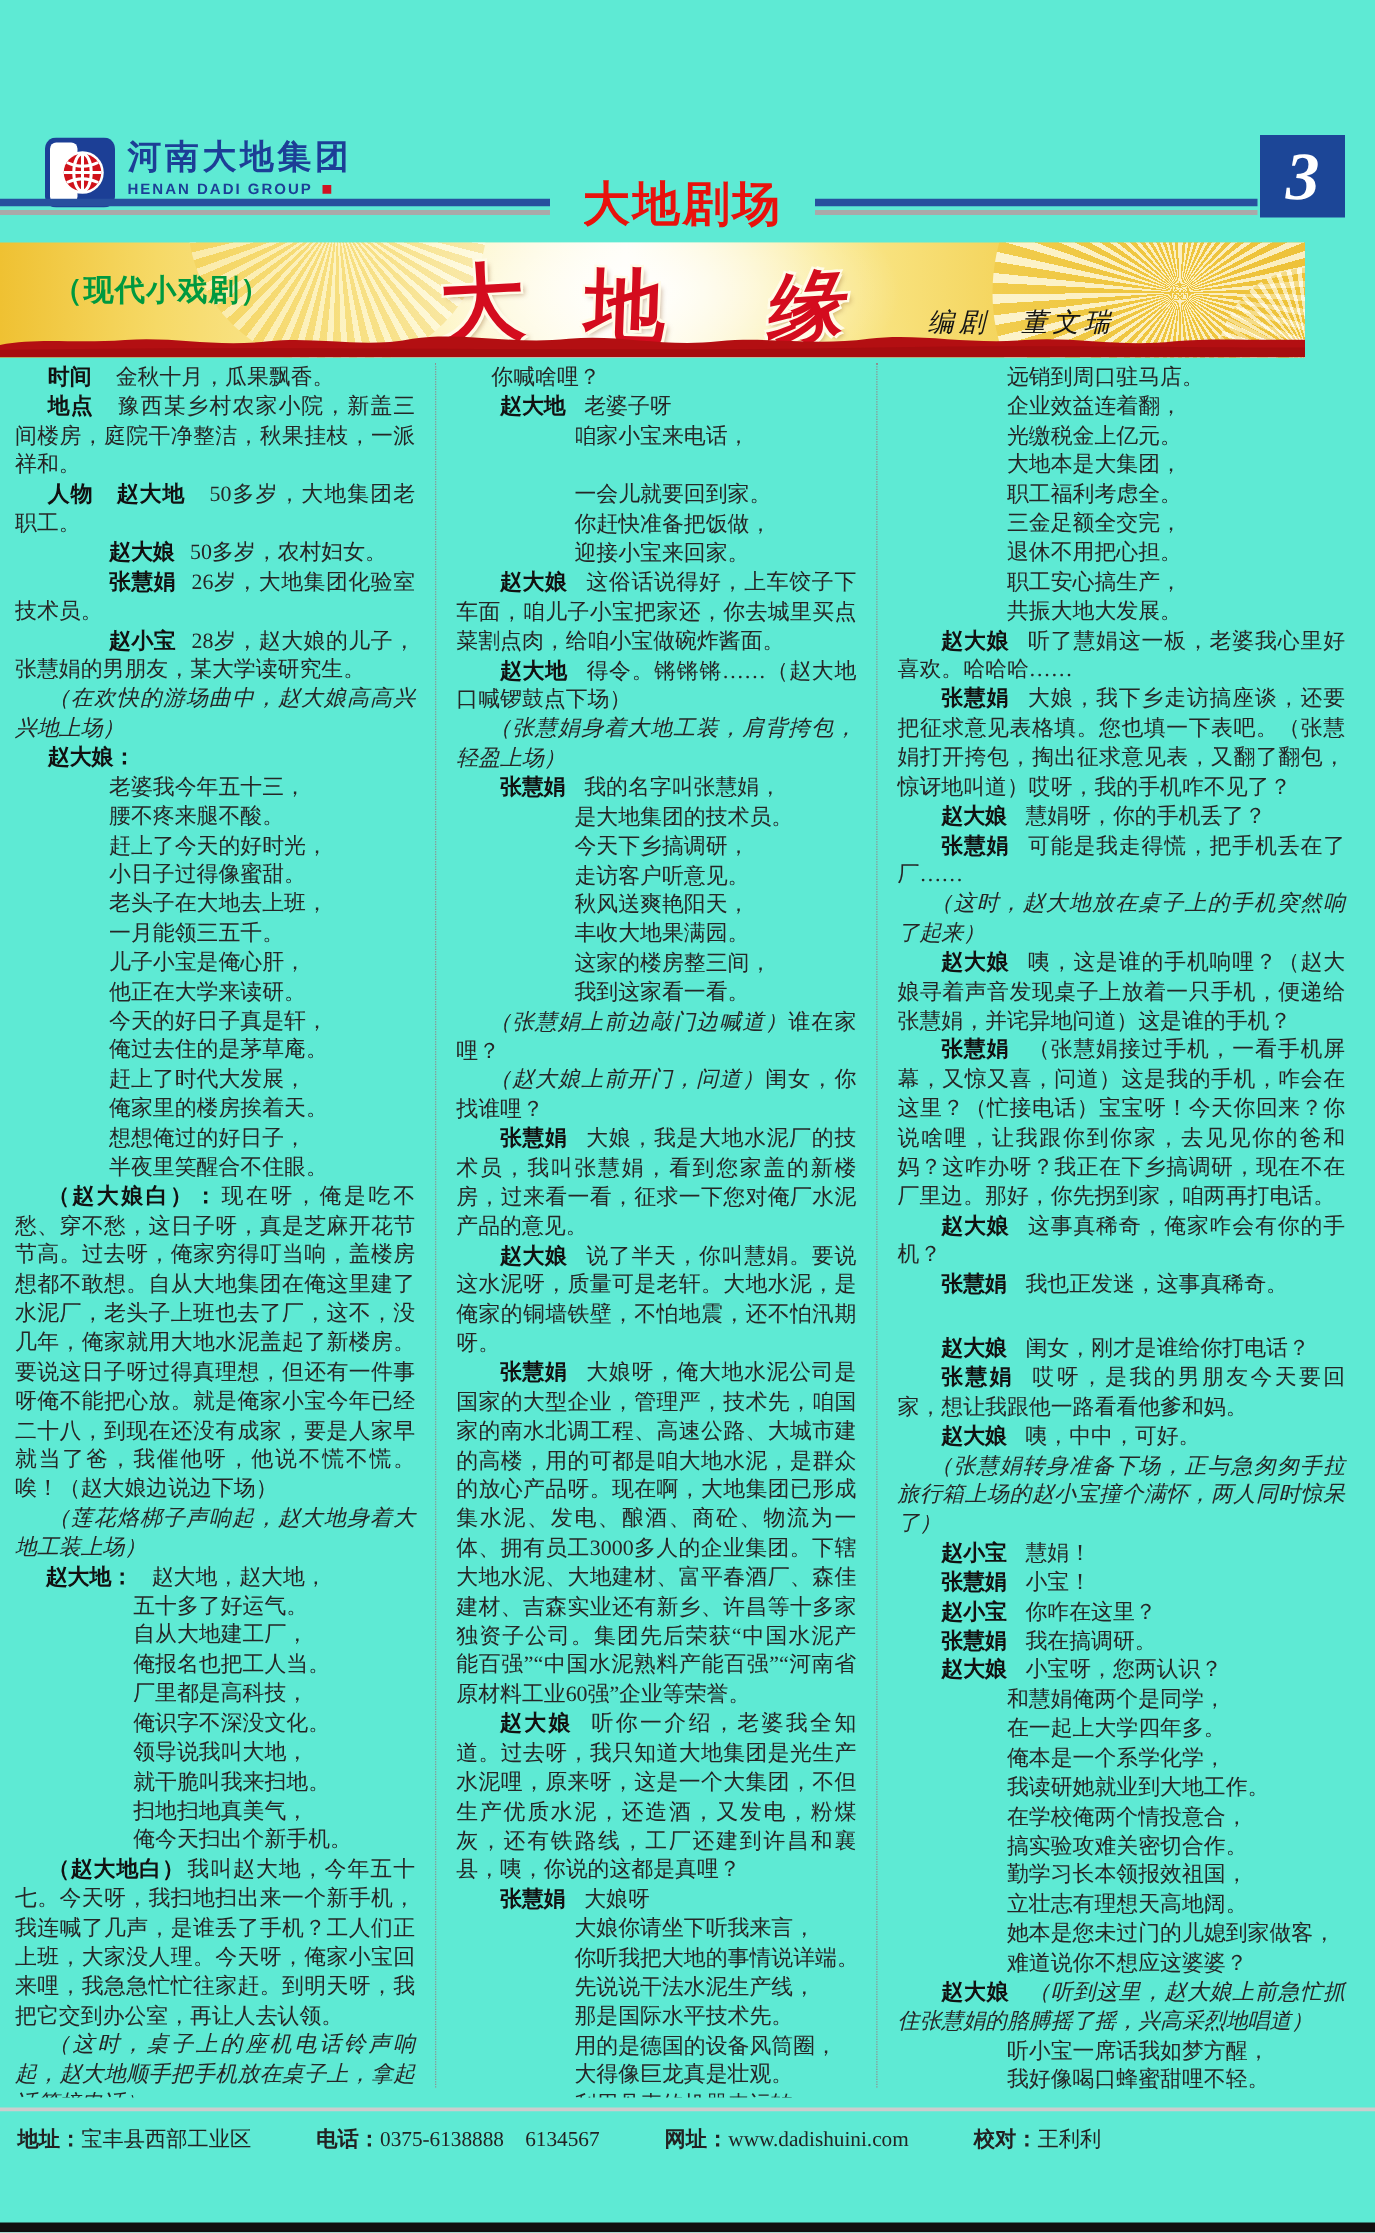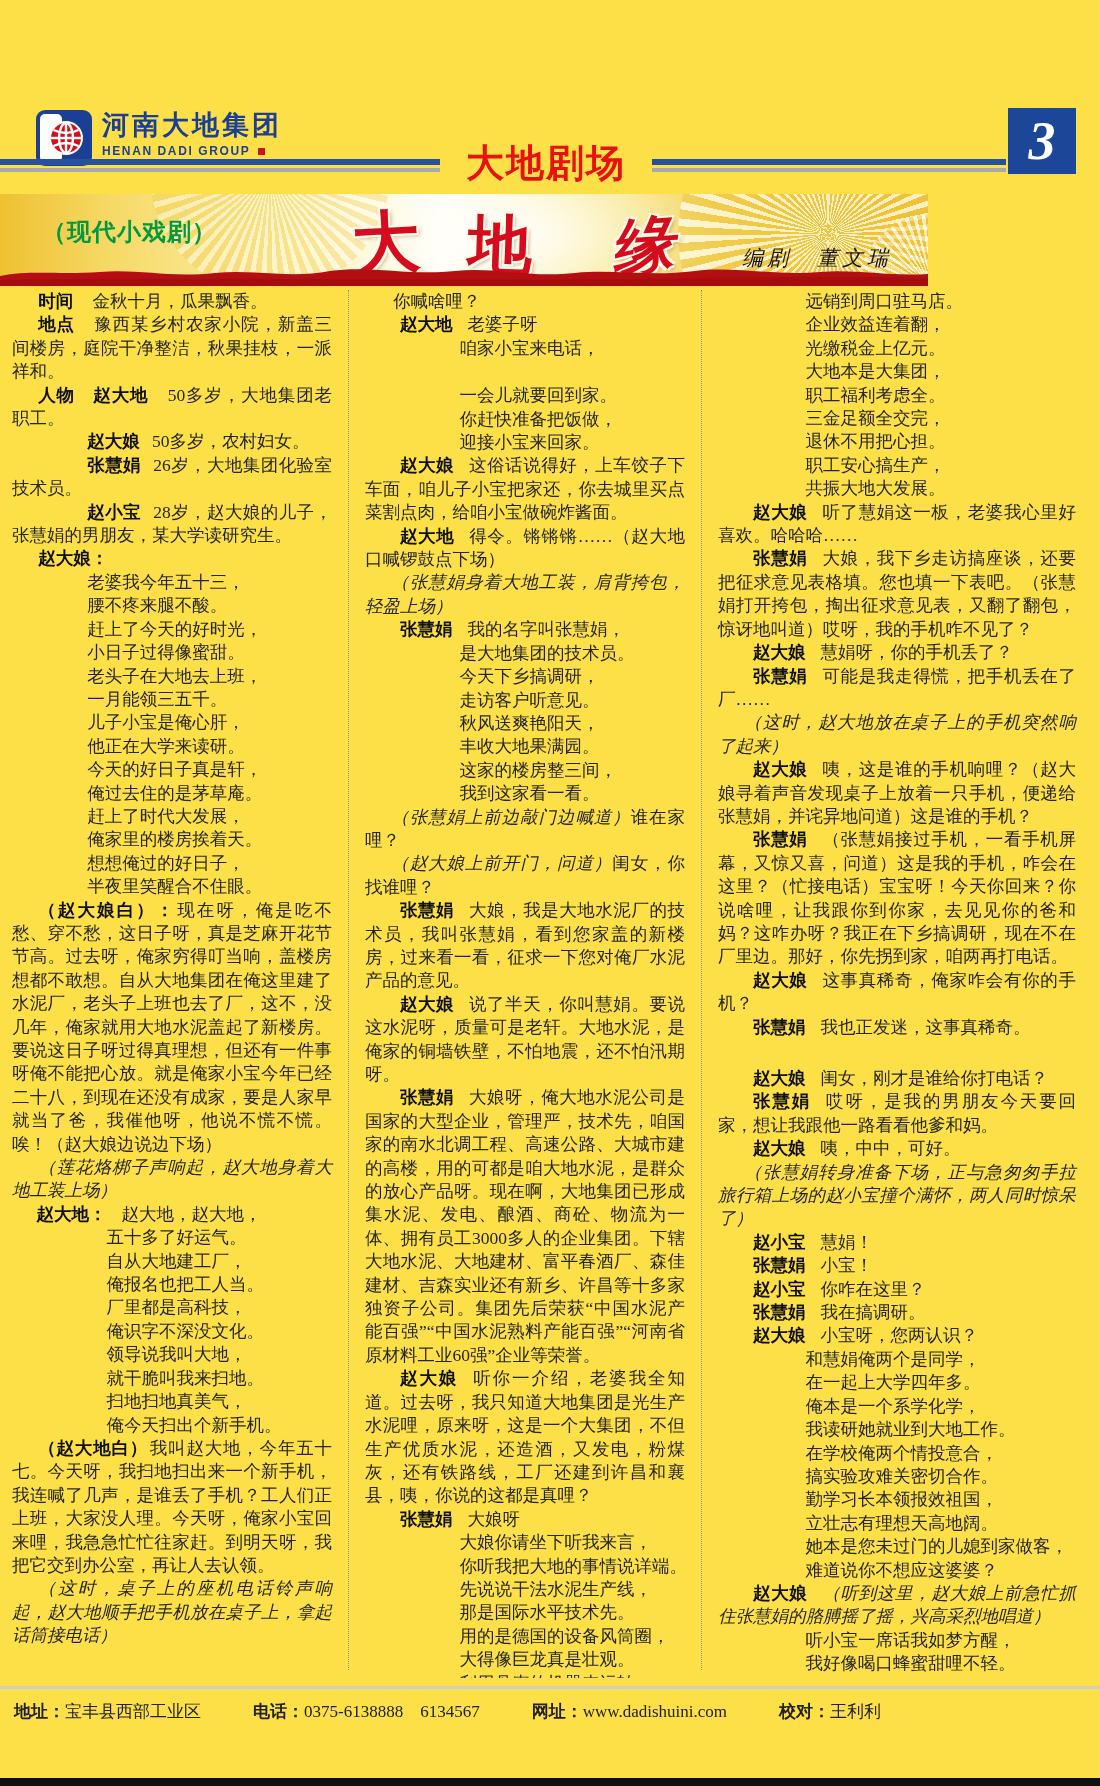--- a/index.html
+++ b/index.html
@@ -1,16 +1,16 @@
 <!DOCTYPE html>
 <html><head>
 <meta charset="utf-8">
 <style>
   html,body{margin:0;padding:0;background:#ffffff;}
-  .page{position:relative;width:1100px;height:1786px;background:#fde047;overflow:hidden;
+  .page{position:relative;width:1100px;height:1786px;background:#5eead4;overflow:hidden;
         font-family:"Liberation Serif",serif;color:#262626;}
 
   
   .logo{position:absolute;left:36px;top:110px;display:flex;align-items:flex-start;gap:10px;}
   .logo svg{display:block;}
   .logo-txt{display:flex;flex-direction:column;}
   .logo-cn{font-family:"Liberation Sans",sans-serif;font-weight:700;color:#1c3f96;
            font-size:27px;letter-spacing:3px;line-height:30px;}
   .logo-en{font-family:"Liberation Sans",sans-serif;font-weight:700;color:#1c3f96;
            font-size:12px;letter-spacing:1.6px;margin-top:4px;position:relative;width:max-content;}
@@ -21,21 +21,21 @@
   .rule .g{height:4px;background:#a9a9a9;margin-top:3px;}
   .rule-left{left:0;width:440px;}
   .rule-right{left:652px;width:354px;}
   .section-title{position:absolute;left:440px;top:138px;width:212px;text-align:center;
         font-family:"Liberation Sans",sans-serif;font-weight:700;font-size:38px;color:#e8120c;letter-spacing:2px;}
   .pagenum{position:absolute;left:1008px;top:108px;width:68px;height:66px;background:#1c4697;
         color:#fff;display:flex;align-items:center;justify-content:center;
         font-family:"Liberation Serif",serif;font-style:italic;font-weight:700;font-size:54px;}
 
   
-  .banner{position:absolute;left:0;top:194px;width:928px;height:92px;overflow:hidden;
+  .banner{position:absolute;left:0;top:194px;width:1044px;height:92px;overflow:hidden;
      background:linear-gradient(90deg,#efc132 0%,#f6d966 12%,#fdf3bb 34%,#fffdf0 48%,#fae98f 63%,#f2cd4b 82%,#edbf35 100%);}
   .banner .glow{position:absolute;left:300px;top:-60px;width:420px;height:200px;border-radius:50%;
      background:radial-gradient(closest-side,rgba(255,255,255,.95),rgba(255,255,255,0));}
   .fan{position:absolute;border-radius:50%;
      background:repeating-conic-gradient(rgba(255,252,235,.85) 0deg 3deg,rgba(238,196,60,.55) 3deg 6.5deg);}
   .fan-r{right:-50px;top:-110px;width:300px;height:300px;opacity:.9;}
   .fan-l{left:150px;top:-140px;width:240px;height:240px;opacity:.55;}
   .fan-rr{right:-80px;top:20px;width:150px;height:150px;opacity:.8;}
   .banner-sub{position:absolute;left:42px;top:22px;font-family:"Liberation Sans",sans-serif;
      font-weight:700;font-size:24px;color:#00993f;letter-spacing:1px;}
@@ -122,20 +122,21 @@
   </div>
 
   <div class="cols">
     <div class="col c0">
         <p class="p meta" style="text-indent: 1.5em;"><b class="nm">时间</b><span>金秋十月，瓜果飘香。</span></p>
         <p class="p meta" style="text-indent: 1.5em;"><b class="nm">地点</b><span>豫西某乡村农家小院，新盖三间楼房，庭院干净整洁，秋果挂枝，一派祥和。</span></p>
         <p class="p meta" style="text-indent: 1.5em;"><b class="nm">人物　赵大地</b><span>50多岁，大地集团老职工。</span></p>
         <p class="p cast" style="text-indent: 4.3em;"><b class="nm">赵大娘</b><span>50多岁，农村妇女。</span></p>
         <p class="p cast" style="text-indent: 4.3em;"><b class="nm">张慧娟</b><span>26岁，大地集团化验室技术员。</span></p>
         <p class="p cast" style="text-indent: 4.3em;"><b class="nm">赵小宝</b><span>28岁，赵大娘的儿子，张慧娟的男朋友，某大学读研究生。</span></p>
+        <p class="p stage-t" style="text-indent: 1.5em;">（在欢快的游场曲中，赵大娘高高兴兴地上场）</p>
         <p class="p" style="text-indent: 1.5em;"><b class="nm">赵大娘：</b></p>
         <div class="vline" style="margin-left: 4.3em;">老婆我今年五十三，</div>
         <div class="vline" style="margin-left: 4.3em;">腰不疼来腿不酸。</div>
         <div class="vline" style="margin-left: 4.3em;">赶上了今天的好时光，</div>
         <div class="vline" style="margin-left: 4.3em;">小日子过得像蜜甜。</div>
         <div class="vline" style="margin-left: 4.3em;">老头子在大地去上班，</div>
         <div class="vline" style="margin-left: 4.3em;">一月能领三五千。</div>
         <div class="vline" style="margin-left: 4.3em;">儿子小宝是俺心肝，</div>
         <div class="vline" style="margin-left: 4.3em;">他正在大学来读研。</div>
         <div class="vline" style="margin-left: 4.3em;">今天的好日子真是轩，</div>

